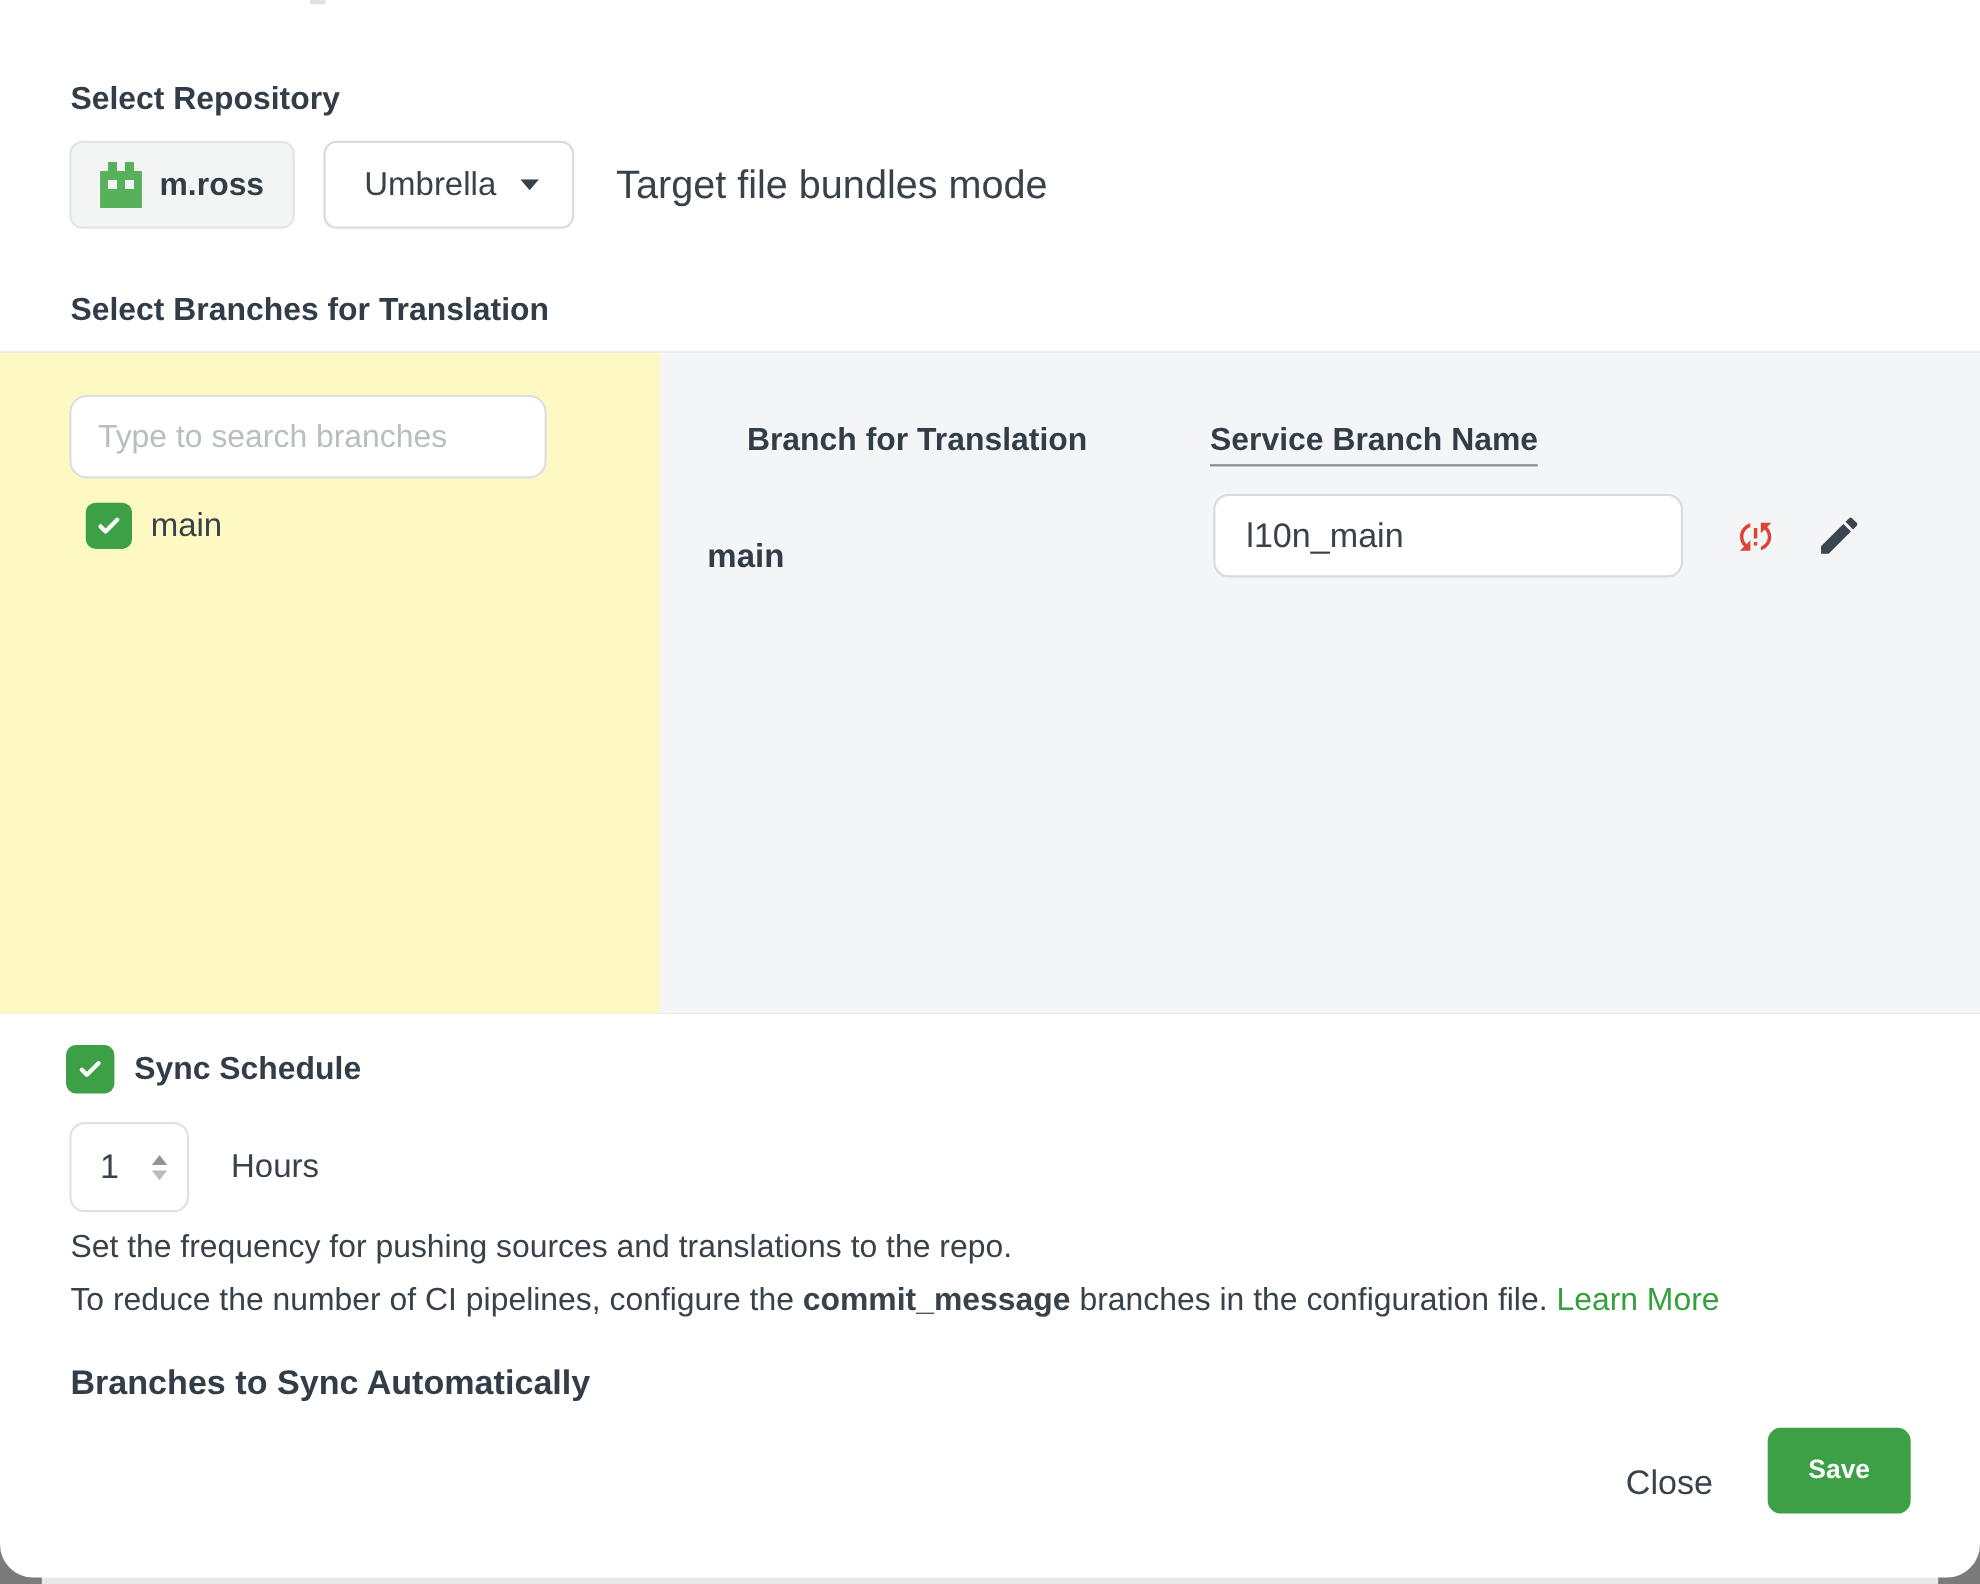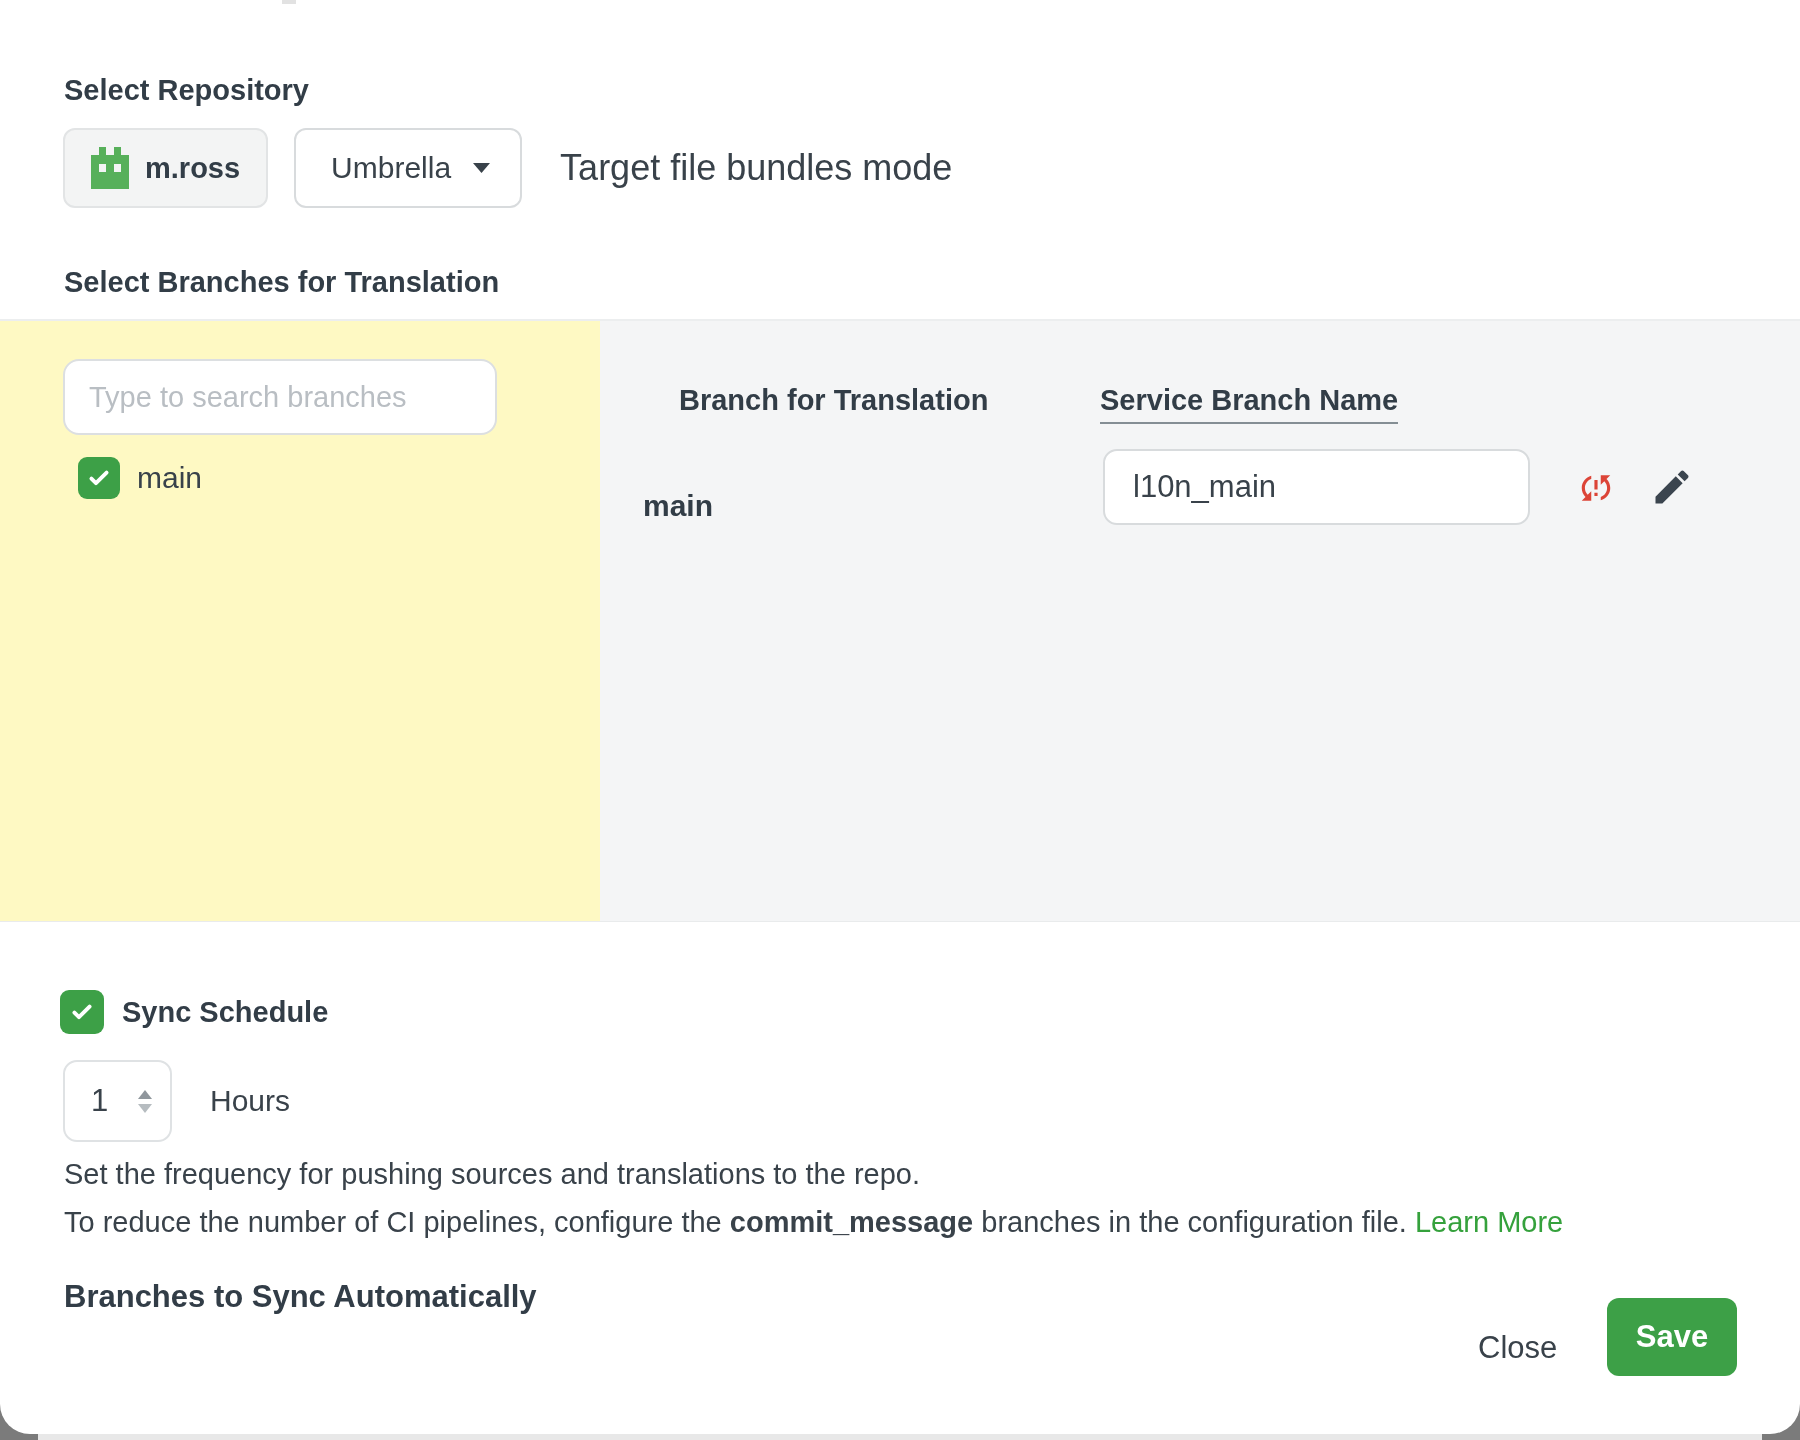--- a/index.html
+++ b/index.html
@@ -70,21 +70,21 @@
   .service-branch-input{
     position:absolute;left:503px;top:128px;width:427px;height:76px;box-sizing:border-box;
     border:2px solid #d8dbdd;border-radius:14px;padding:0 28px;background:#fff;
     font-family:inherit;font-size:31px;color:var(--body_text,#39424a);outline:none;
   }
   .sync-error{position:absolute;left:977px;top:148px;width:38px;height:38px;cursor:pointer;}
   .sync-error svg{width:100%;height:100%;}
   .edit{position:absolute;left:1050px;top:144px;width:44px;height:44px;cursor:pointer;}
   .edit svg{width:100%;height:100%;}
 
-  .sync-section{position:absolute;left:0;top:962px;width:1800px;height:380px;background:#fff;}
+  .sync-section{position:absolute;left:0;top:922px;width:1800px;height:380px;background:#fff;}
   .sync-head{position:absolute;left:60px;top:28px;display:flex;align-items:center;gap:18px;cursor:pointer;}
   .checkbox.big{width:44px;height:44px;}
   .sync-label{font-size:29px;font-weight:600;color:var(--heading_text,#323d47);}
   .stepper{
     position:absolute;left:63px;top:98px;width:109px;height:82px;box-sizing:border-box;
     border:2px solid #dfe2e4;border-radius:14px;background:#fff;
     display:flex;align-items:center;justify-content:space-between;padding:0 18px 0 26px;cursor:pointer;
   }
   .stepper-value{font-size:31px;color:var(--body_text,#39424a);}
   .stepper-arrows{display:flex;flex-direction:column;gap:5px;}
@@ -107,21 +107,21 @@
   .sync-section .h-auto-sync{top:318px;}
 
   .footer{position:absolute;left:0;right:0;top:1280px;height:120px;}
   .close-btn{
     position:absolute;left:1462px;top:42px;background:none;border:none;cursor:pointer;
     font-family:inherit;font-size:31px;font-weight:500;color:var(--body_text,#39424a);padding:8px 16px;
   }
   .save-btn{
     position:absolute;left:1607px;top:18px;width:130px;height:78px;cursor:pointer;
     background:var(--brand_green,#3da047);border:none;border-radius:12px;
-    font-family:inherit;font-size:31px;font-weight:600;color:#ffffff;
+    font-family:inherit;font-size:24px;font-weight:600;color:#ffffff;
   }
 </style>
 </head>
 <body>
 
 <div id="screen">
   <div class="bottom-strip"></div>
 
   <div class="modal">
     <div class="top-fragment"></div>

